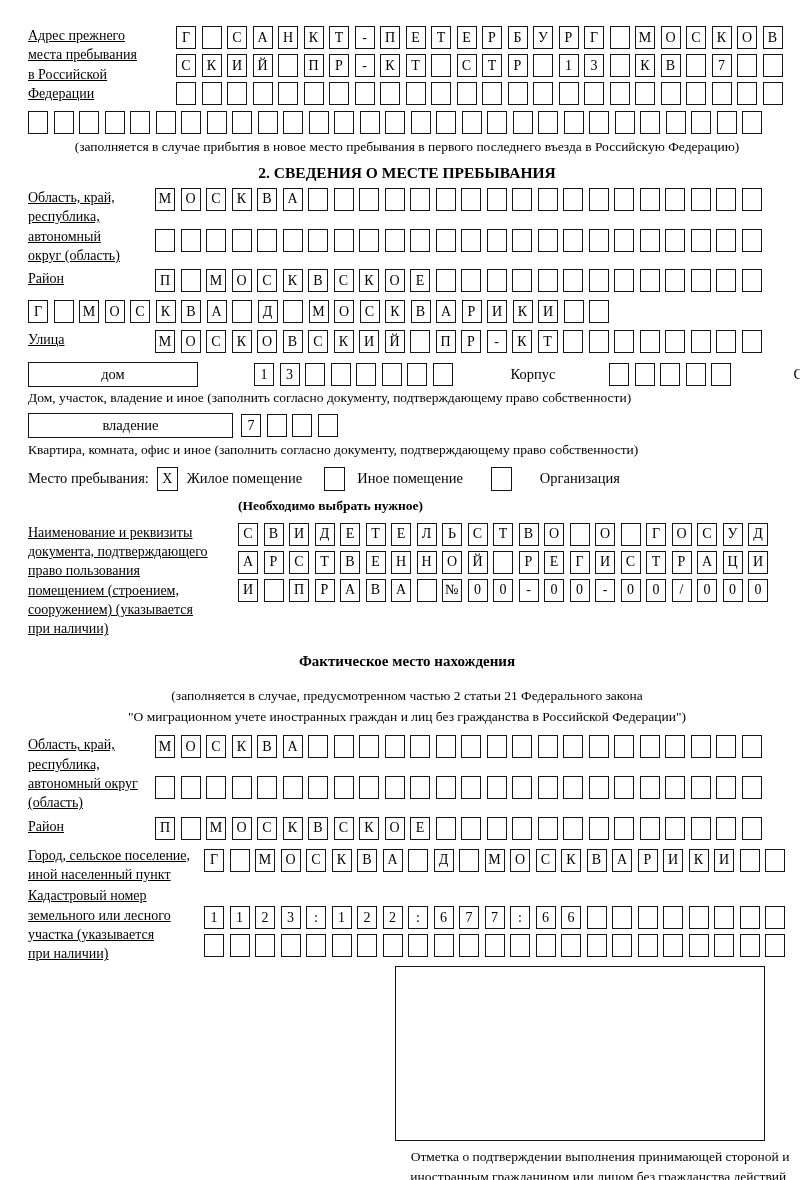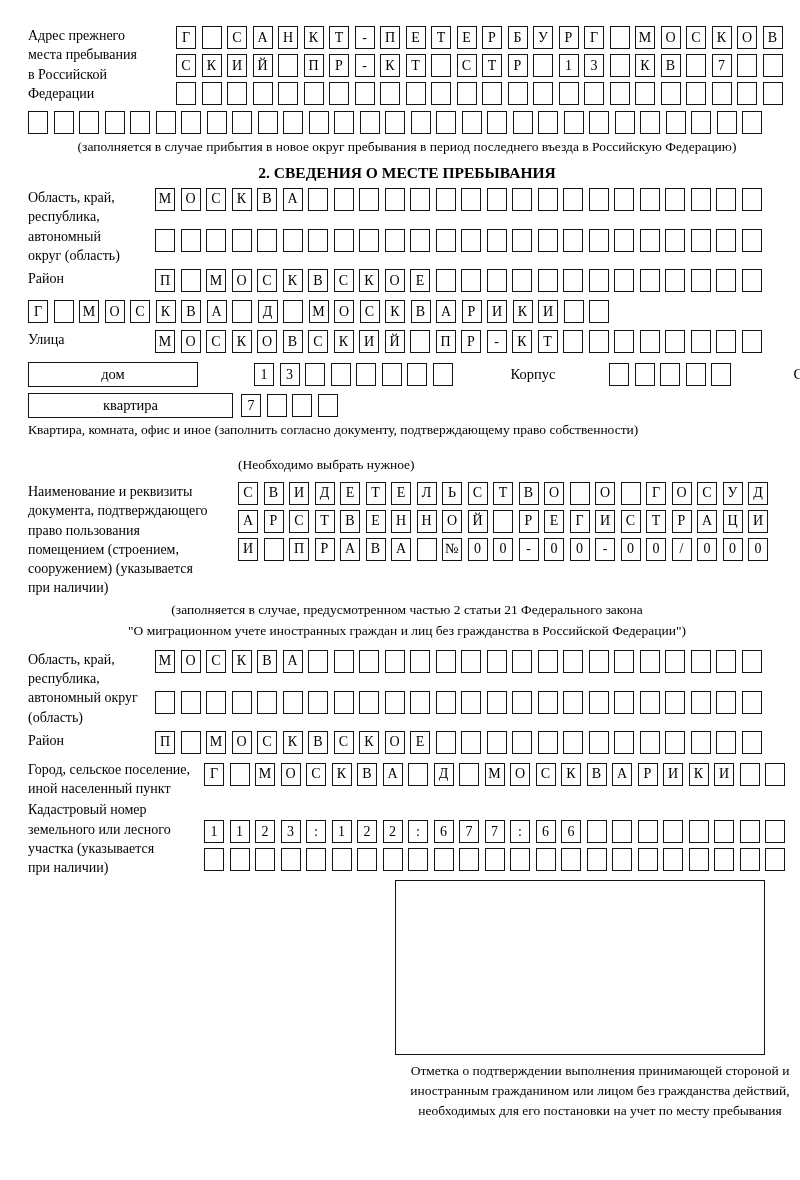--- a/index.html
+++ b/index.html
@@ -5,21 +5,21 @@
   html,body{margin:0;padding:0;background:#fff;}
   body{
     width:800px;height:1180px;position:relative;
     font-family:"Liberation Serif","DejaVu Serif",serif;
     color:#000;overflow:hidden;
   }
   .page{padding:16px 14px 0 28px;}
   .corner-note{text-align:right;font-size:15px;padding-right:40px;}
 
   .field{display:flex;align-items:flex-start;margin-top:6px;}
-  .label{font-size:14px;line-height:1.38;white-space:pre-line;flex:none;}
+  .label{font-size:14px;line-height:1.38;white-space:pre-line;flex:none;text-decoration:underline;}
   .rows{display:flex;flex-direction:column;}
 
   .cellrow{display:flex;gap:5.5px;margin-bottom:5px;}
   .cell{
     box-sizing:border-box;flex:none;width:20px;height:23px;
     border:1.6px solid #151515;display:flex;align-items:center;justify-content:center;
     font-size:14px;line-height:1;background:#fff;
   }
 
   .note{font-size:13.5px;line-height:1.25;}
@@ -31,21 +31,21 @@
     display:flex;align-items:center;justify-content:center;font-size:14.5px;flex:none;
   }
   .inline-row{display:flex;align-items:center;margin-top:7px;}
   .inline-label{font-size:14.5px;flex:none;}
 
   .checkbox{
     box-sizing:border-box;flex:none;width:21px;height:24px;border:1.6px solid #151515;
     display:flex;align-items:center;justify-content:center;font-size:14px;
   }
   .fact-title{text-align:center;font-weight:bold;font-size:15px;margin-top:14px;}
-  .fact-note{text-align:center;font-size:13.5px;line-height:1.55;margin-top:2px;}
+  .fact-note{text-align:center;font-size:13.5px;line-height:1.55;margin-top:16px;}
 
   .stamp-box{
     box-sizing:border-box;border:1.7px solid #151515;
     width:370px;height:175px;margin-left:367px;margin-top:2px;background:#fff;
   }
   .stamp-caption{
     width:424px;margin-left:360px;margin-top:6px;text-align:center;
     font-size:13.5px;line-height:1.5;
   }
 </style>
@@ -165,21 +165,21 @@
       <span class="cell"></span>
       <span class="cell"></span>
       <span class="cell"></span>
       <span class="cell"></span>
       <span class="cell"></span>
       <span class="cell"></span>
       <span class="cell"></span>
       <span class="cell"></span>
       <span class="cell"></span>
     </div>
-  <div class="note note-center">(заполняется в случае прибытия в новое округ пребывания в период последнего въезда в Российскую Федерацию)</div>
+  <div class="note note-center">(заполняется в случае прибытия в новое место пребывания в первого последнего въезда в Российскую Федерацию)</div>
 
   <div class="section-title">2. СВЕДЕНИЯ О МЕСТЕ ПРЕБЫВАНИЯ</div>
 
   <div class="field">
     <div class="label" style="width:127px;">Область, край,
 республика,
 автономный
 округ (область)</div>
     <div class="rows">
       <div class="cellrow">
@@ -346,33 +346,43 @@
         <span class="cell"></span>
       </div>
     <div class="inline-label" style="margin-left:14px;">Строение</div>
     <div class="cellrow" style="margin:0 0 0 8px;">
         <span class="cell">1</span>
         <span class="cell"></span>
         <span class="cell"></span>
         <span class="cell"></span>
       </div>
   </div>
+  <div class="note" style="margin-top:3px;">Дом, участок, владение и иное (заполнить согласно документу, подтверждающему право собственности)</div>
 
   <div class="inline-row" style="margin-top:6px;">
-    <div class="widebox" style="width:205px;">квартира</div>
+    <div class="widebox" style="width:205px;">владение</div>
     <div class="cellrow" style="margin:0 0 0 8px;">
         <span class="cell">7</span>
         <span class="cell"></span>
         <span class="cell"></span>
         <span class="cell"></span>
       </div>
   </div>
   <div class="note" style="margin-top:4px;">Квартира, комната, офис и иное (заполнить согласно документу, подтверждающему право собственности)</div>
 
-  <div class="note" style="margin-left:210px;margin-top:18px;">(Необходимо выбрать нужное)</div>
+  <div class="inline-row" style="margin-top:8px;">
+    <div class="inline-label">Место пребывания:</div>
+    <div class="checkbox" style="margin-left:8px;">X</div>
+    <div class="inline-label" style="margin-left:9px;">Жилое помещение</div>
+    <div class="checkbox" style="margin-left:22px;"></div>
+    <div class="inline-label" style="margin-left:12px;">Иное помещение</div>
+    <div class="checkbox" style="margin-left:28px;"></div>
+    <div class="inline-label" style="margin-left:28px;">Организация</div>
+  </div>
+  <div class="note" style="margin-left:210px;margin-top:7px;font-weight:bold;">(Необходимо выбрать нужное)</div>
 
   <div class="field" style="margin-top:8px;">
     <div class="label" style="width:210px;">Наименование и реквизиты
 документа, подтверждающего
 право пользования
 помещением (строением,
 сооружением) (указывается
 при наличии)</div>
     <div class="rows">
       <div class="cellrow">
@@ -440,20 +450,21 @@
           <span class="cell">0</span>
           <span class="cell">0</span>
           <span class="cell">/</span>
           <span class="cell">0</span>
           <span class="cell">0</span>
           <span class="cell">0</span>
         </div>
     </div>
   </div>
 
+  <div class="fact-title">Фактическое место нахождения</div>
   <div class="fact-note">
     <span>(заполняется в случае, предусмотренном частью 2 статьи 21 Федерального закона</span><br>
     <span>"О миграционном учете иностранных граждан и лиц без гражданства в Российской Федерации")</span>
   </div>
 
   <div class="field" style="margin-top:8px;">
     <div class="label" style="width:127px;">Область, край,
 республика,
 автономный округ
 (область)</div>

